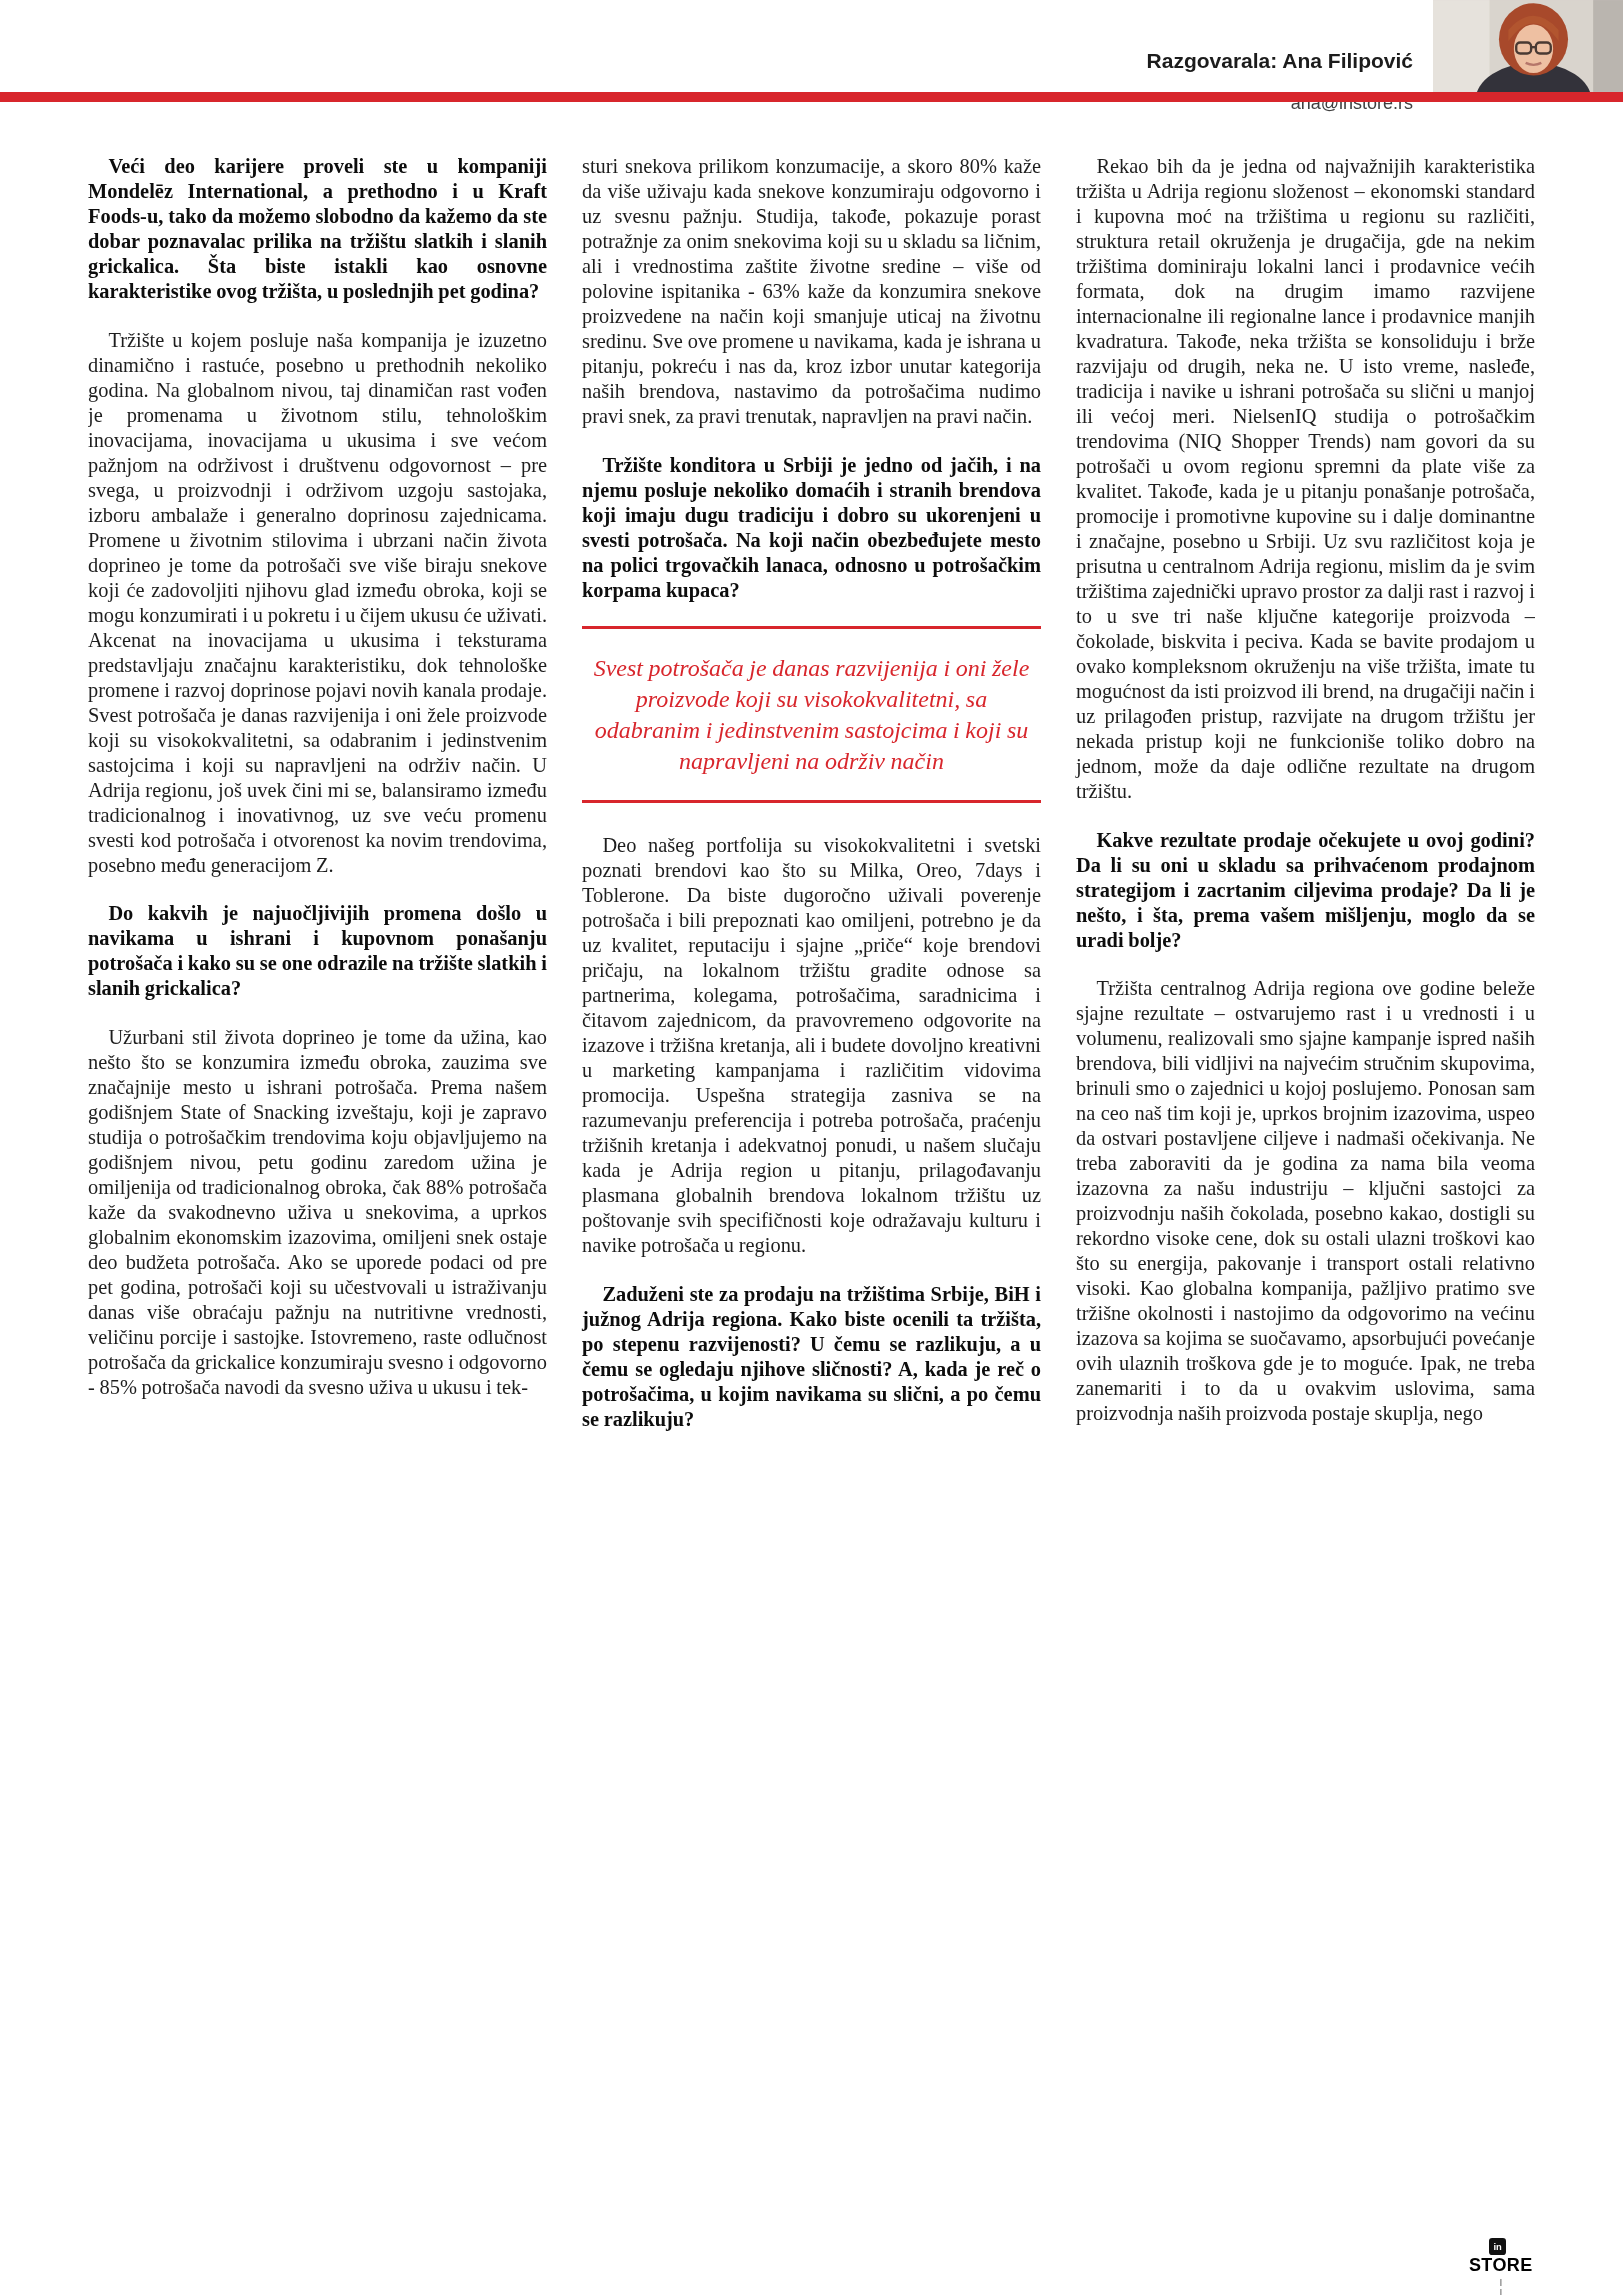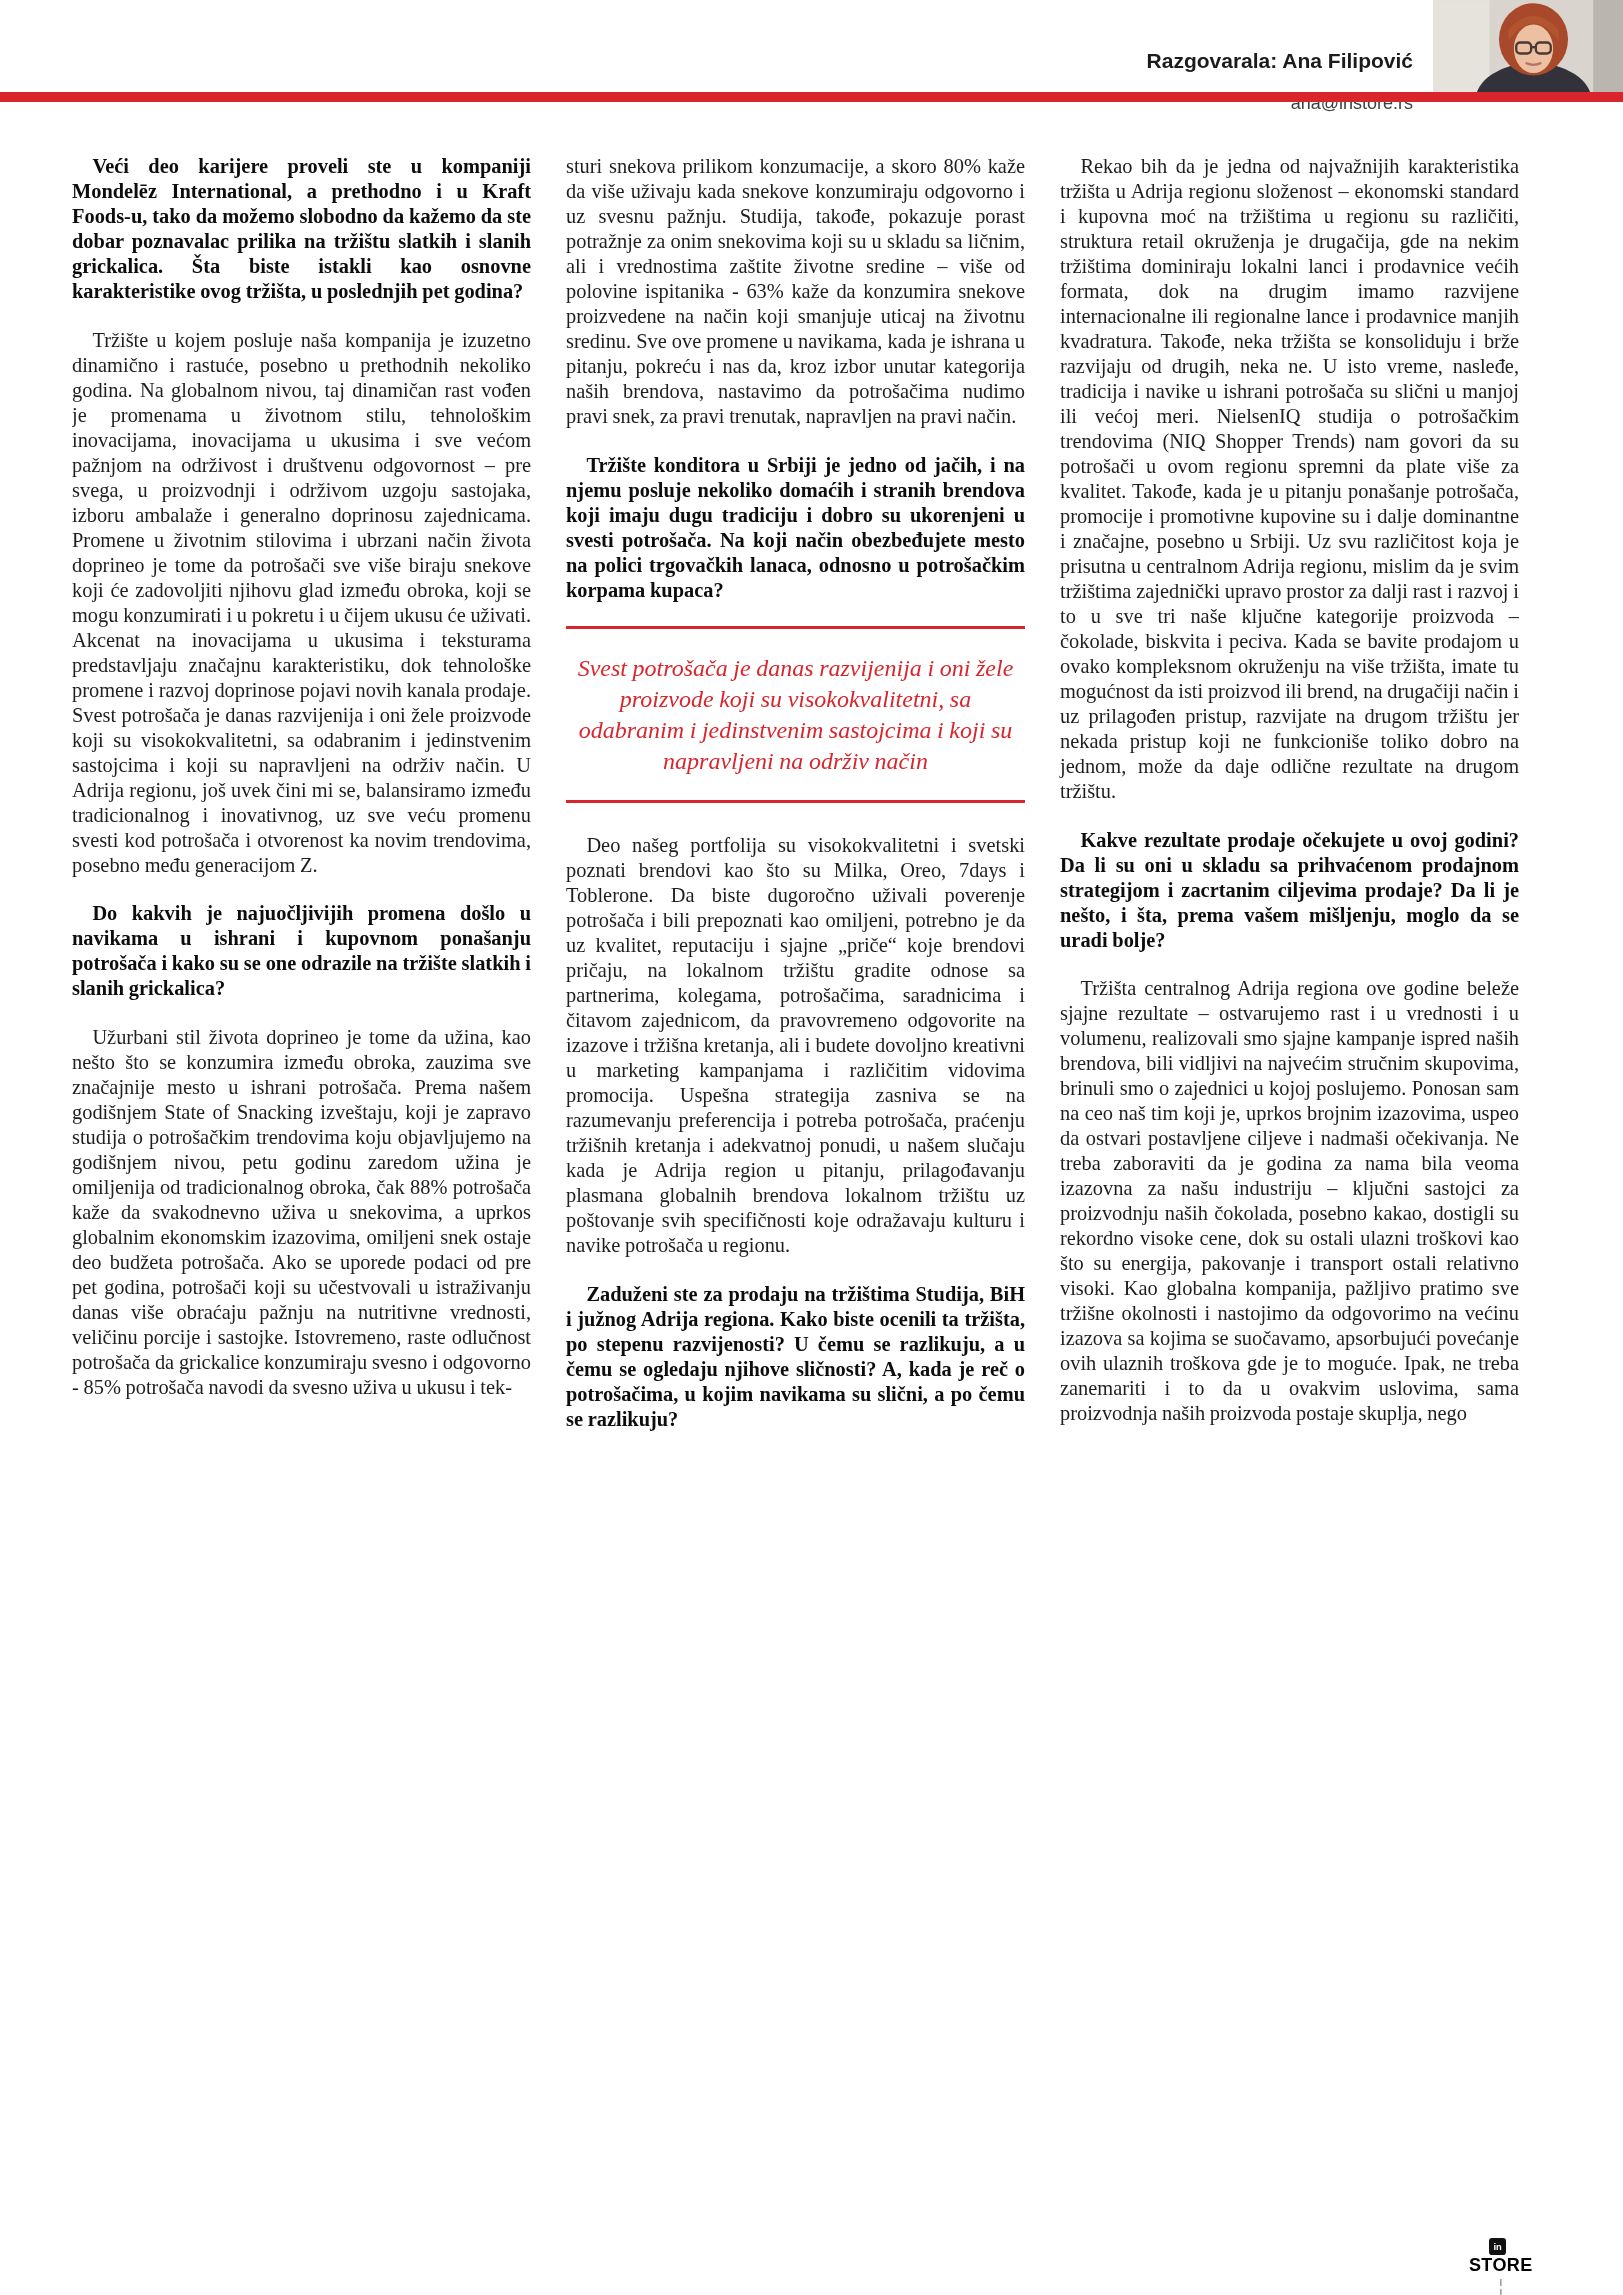--- a/index.html
+++ b/index.html
@@ -31,21 +31,21 @@
   .photo {
     position: absolute;
     top: 0; right: 0;
     width: 190px; height: 92px;
     overflow: hidden;
     background: #d8d3cc;
   }
   .photo svg { display: block; }
   .columns {
     position: absolute;
-    left: 72px; top: 154px;
+    left: 88px; top: 154px;
     width: 1447px; height: 2080px;
     display: flex;
     gap: 35px;
     overflow: hidden;
   }
   .col { flex: 1 1 0; min-width: 0; }
   .block {
     margin: 0;
     font-size: 20.4px;
     line-height: 25px;
@@ -137,21 +137,21 @@
       <p class="block">Užurbani stil života doprineo je tome da užina, kao nešto što se konzumira između obroka, zauzima sve značajnije mesto u ishrani potrošača. Prema našem godišnjem State of Snacking izveštaju, koji je zapravo studija o potrošačkim trendovima koju objavljujemo na godišnjem nivou, petu godinu zaredom užina je omiljenija od tradicionalnog obroka, čak 88% potrošača kaže da svakodnevno uživa u snekovima, a uprkos globalnim ekonomskim izazovima, omiljeni snek ostaje deo budžeta potrošača. Ako se uporede podaci od pre pet godina, potrošači koji su učestvovali u istraživanju danas više obraćaju pažnju na nutritivne vrednosti, veličinu porcije i sastojke. Istovremeno, raste odlučnost potrošača da grickalice konzumiraju svesno i odgovorno - 85% potrošača navodi da svesno uživa u ukusu i tek-</p>
     </div>
 
     <div class="col">
       <p class="block noindent">sturi snekova prilikom konzumacije, a skoro 80% kaže da više uživaju kada snekove konzumiraju odgovorno i uz svesnu pažnju. Studija, takođe, pokazuje porast potražnje za onim snekovima koji su u skladu sa ličnim, ali i vrednostima zaštite životne sredine – više od polovine ispitanika - 63% kaže da konzumira snekove proizvedene na način koji smanjuje uticaj na životnu sredinu. Sve ove promene u navikama, kada je ishrana u pitanju, pokreću i nas da, kroz izbor unutar kategorija naših brendova, nastavimo da potrošačima nudimo pravi snek, za pravi trenutak, napravljen na pravi način.</p>
       <p class="block question">Tržište konditora u Srbiji je jedno od jačih, i na njemu posluje nekoliko domaćih i stranih brendova koji imaju dugu tradiciju i dobro su ukorenjeni u svesti potrošača. Na koji način obezbeđujete mesto na polici trgovačkih lanaca, odnosno u potrošačkim korpama kupaca?</p>
       <div class="block pullquote">
         <div class="qtext">Svest potrošača je danas razvijenija i oni žele proizvode koji su visokokvalitetni, sa odabranim i jedinstvenim sastojcima i koji su napravljeni na održiv način</div>
       </div>
       <p class="block">Deo našeg portfolija su visokokvalitetni i svetski poznati brendovi kao što su Milka, Oreo, 7days i Toblerone. Da biste dugoročno uživali poverenje potrošača i bili prepoznati kao omiljeni, potrebno je da uz kvalitet, reputaciju i sjajne „priče“ koje brendovi pričaju, na lokalnom tržištu gradite odnose sa partnerima, kolegama, potrošačima, saradnicima i čitavom zajednicom, da pravovremeno odgovorite na izazove i tržišna kretanja, ali i budete dovoljno kreativni u marketing kampanjama i različitim vidovima promocija. Uspešna strategija zasniva se na razumevanju preferencija i potreba potrošača, praćenju tržišnih kretanja i adekvatnoj ponudi, u našem slučaju kada je Adrija region u pitanju, prilagođavanju plasmana globalnih brendova lokalnom tržištu uz poštovanje svih specifičnosti koje odražavaju kulturu i navike potrošača u regionu.</p>
-      <p class="block question">Zaduženi ste za prodaju na tržištima Studija, BiH i južnog Adrija regiona. Kako biste ocenili ta tržišta, po stepenu razvijenosti? U čemu se razlikuju, a u čemu se ogledaju njihove sličnosti? A, kada je reč o potrošačima, u kojim navikama su slični, a po čemu se razlikuju?</p>
+      <p class="block question">Zaduženi ste za prodaju na tržištima Srbije, BiH i južnog Adrija regiona. Kako biste ocenili ta tržišta, po stepenu razvijenosti? U čemu se razlikuju, a u čemu se ogledaju njihove sličnosti? A, kada je reč o potrošačima, u kojim navikama su slični, a po čemu se razlikuju?</p>
     </div>
 
     <div class="col">
       <p class="block">Rekao bih da je jedna od najvažnijih karakteristika tržišta u Adrija regionu složenost – ekonomski standard i kupovna moć na tržištima u regionu su različiti, struktura retail okruženja je drugačija, gde na nekim tržištima dominiraju lokalni lanci i prodavnice većih formata, dok na drugim imamo razvijene internacionalne ili regionalne lance i prodavnice manjih kvadratura. Takođe, neka tržišta se konsoliduju i brže razvijaju od drugih, neka ne. U isto vreme, nasleđe, tradicija i navike u ishrani potrošača su slični u manjoj ili većoj meri. NielsenIQ studija o potrošačkim trendovima (NIQ Shopper Trends) nam govori da su potrošači u ovom regionu spremni da plate više za kvalitet. Takođe, kada je u pitanju ponašanje potrošača, promocije i promotivne kupovine su i dalje dominantne i značajne, posebno u Srbiji. Uz svu različitost koja je prisutna u centralnom Adrija regionu, mislim da je svim tržištima zajednički upravo prostor za dalji rast i razvoj i to u sve tri naše ključne kategorije proizvoda – čokolade, biskvita i peciva. Kada se bavite prodajom u ovako kompleksnom okruženju na više tržišta, imate tu mogućnost da isti proizvod ili brend, na drugačiji način i uz prilagođen pristup, razvijate na drugom tržištu jer nekada pristup koji ne funkcioniše toliko dobro na jednom, može da daje odlične rezultate na drugom tržištu.</p>
       <p class="block question">Kakve rezultate prodaje očekujete u ovoj godini? Da li su oni u skladu sa prihvaćenom prodajnom strategijom i zacrtanim ciljevima prodaje? Da li je nešto, i šta, prema vašem mišljenju, moglo da se uradi bolje?</p>
       <p class="block">Tržišta centralnog Adrija regiona ove godine beleže sjajne rezultate – ostvarujemo rast i u vrednosti i u volumenu, realizovali smo sjajne kampanje ispred naših brendova, bili vidljivi na najvećim stručnim skupovima, brinuli smo o zajednici u kojoj poslujemo. Ponosan sam na ceo naš tim koji je, uprkos brojnim izazovima, uspeo da ostvari postavljene ciljeve i nadmaši očekivanja. Ne treba zaboraviti da je godina za nama bila veoma izazovna za našu industriju – ključni sastojci za proizvodnju naših čokolada, posebno kakao, dostigli su rekordno visoke cene, dok su ostali ulazni troškovi kao što su energija, pakovanje i transport ostali relativno visoki. Kao globalna kompanija, pažljivo pratimo sve tržišne okolnosti i nastojimo da odgovorimo na većinu izazova sa kojima se suočavamo, apsorbujući povećanje ovih ulaznih troškova gde je to moguće. Ipak, ne treba zanemariti i to da u ovakvim uslovima, sama proizvodnja naših proizvoda postaje skuplja, nego</p>
     </div>
 
   </div>
 

